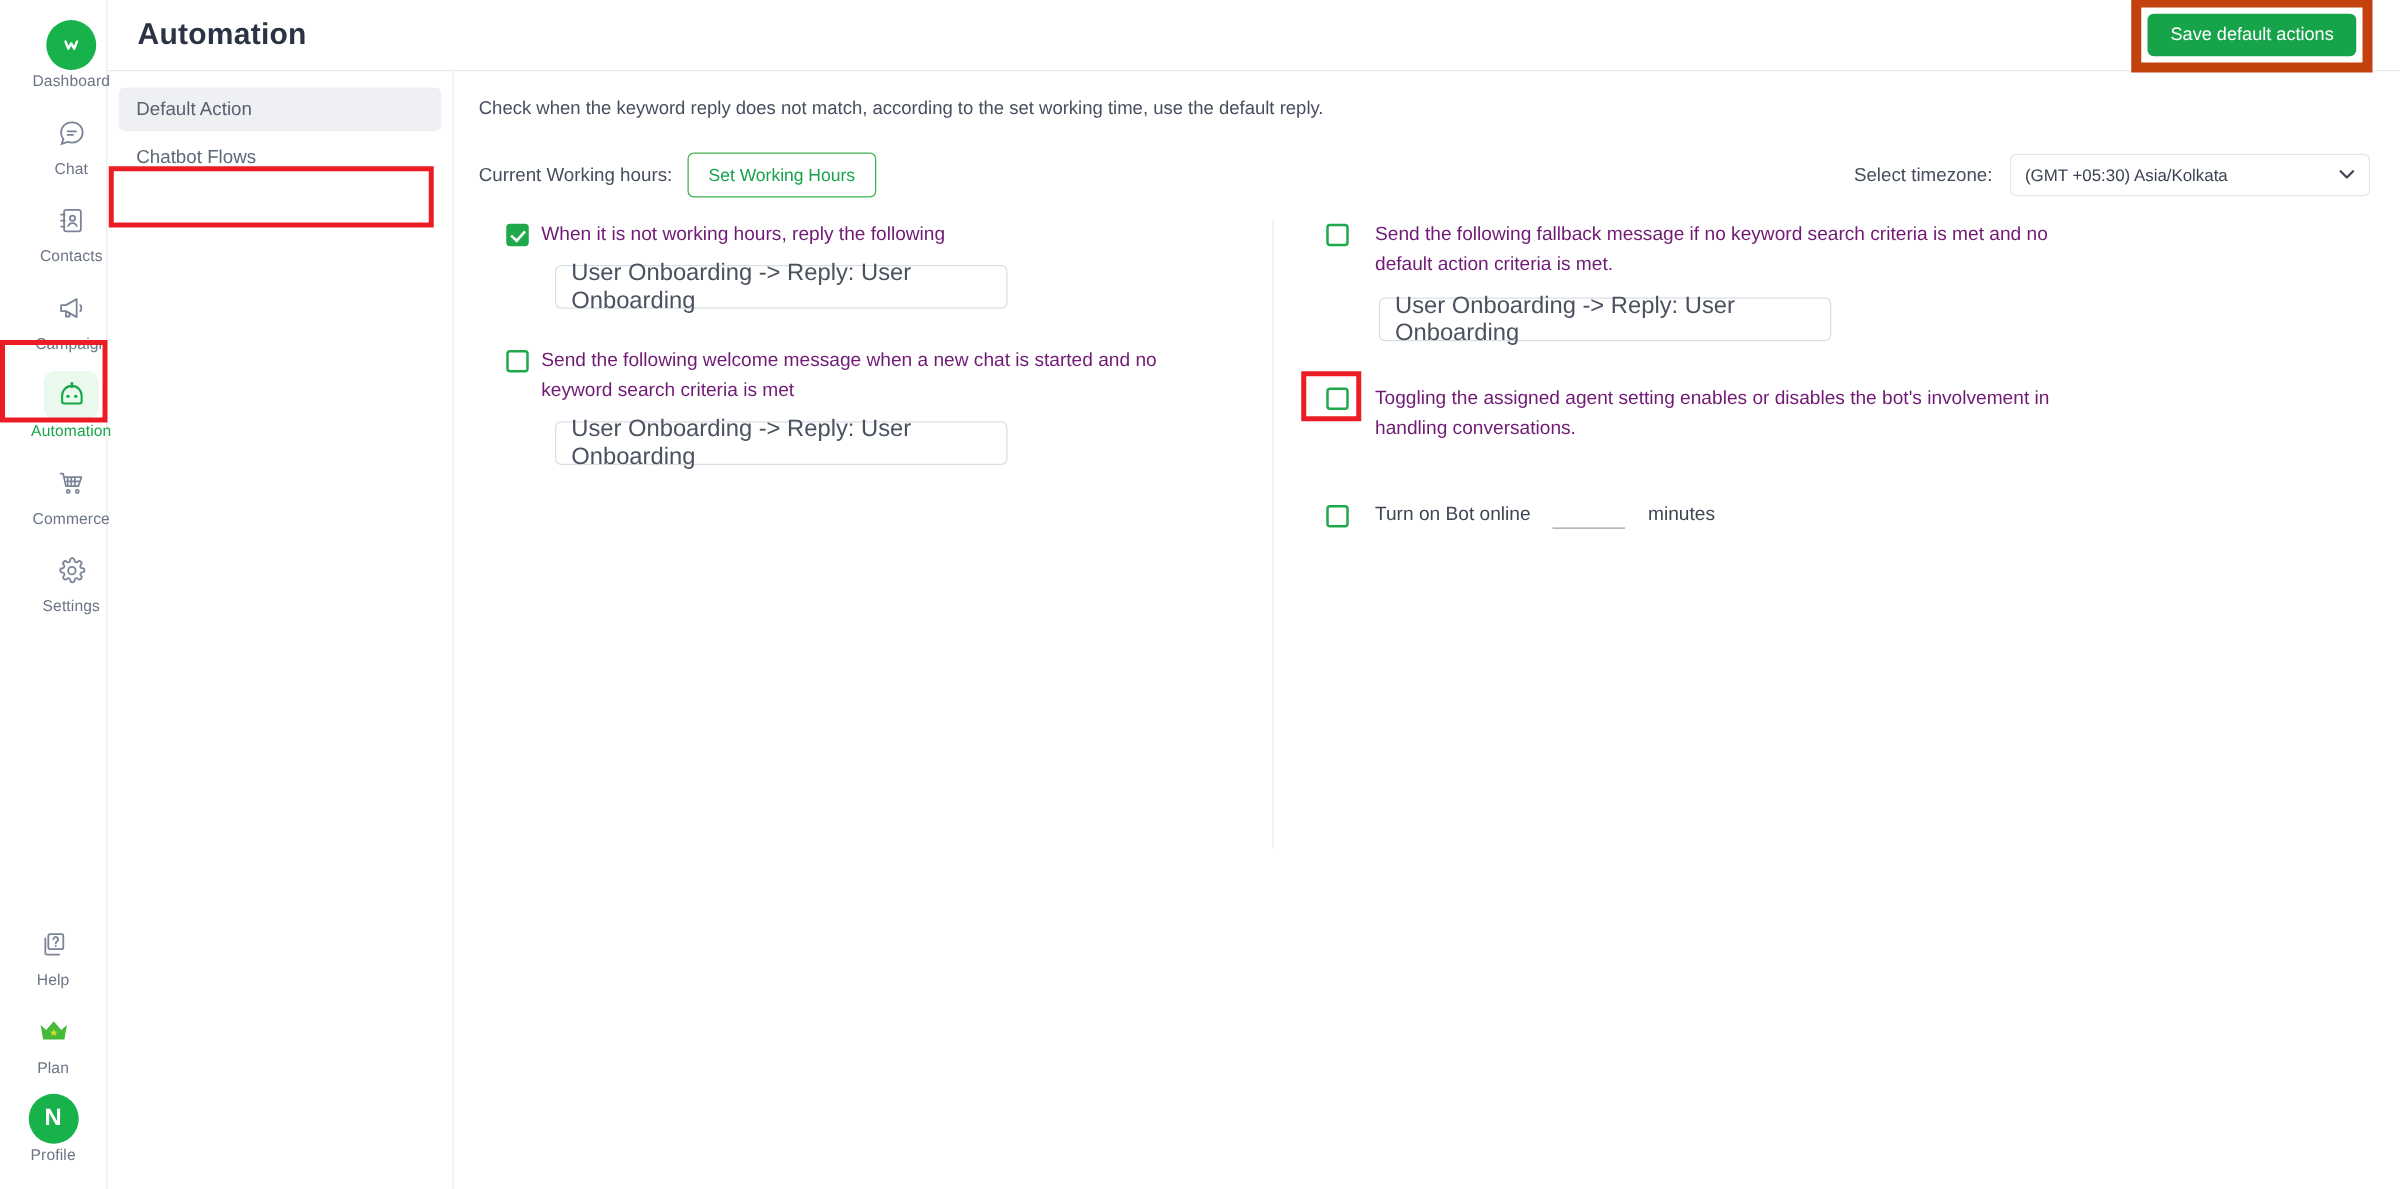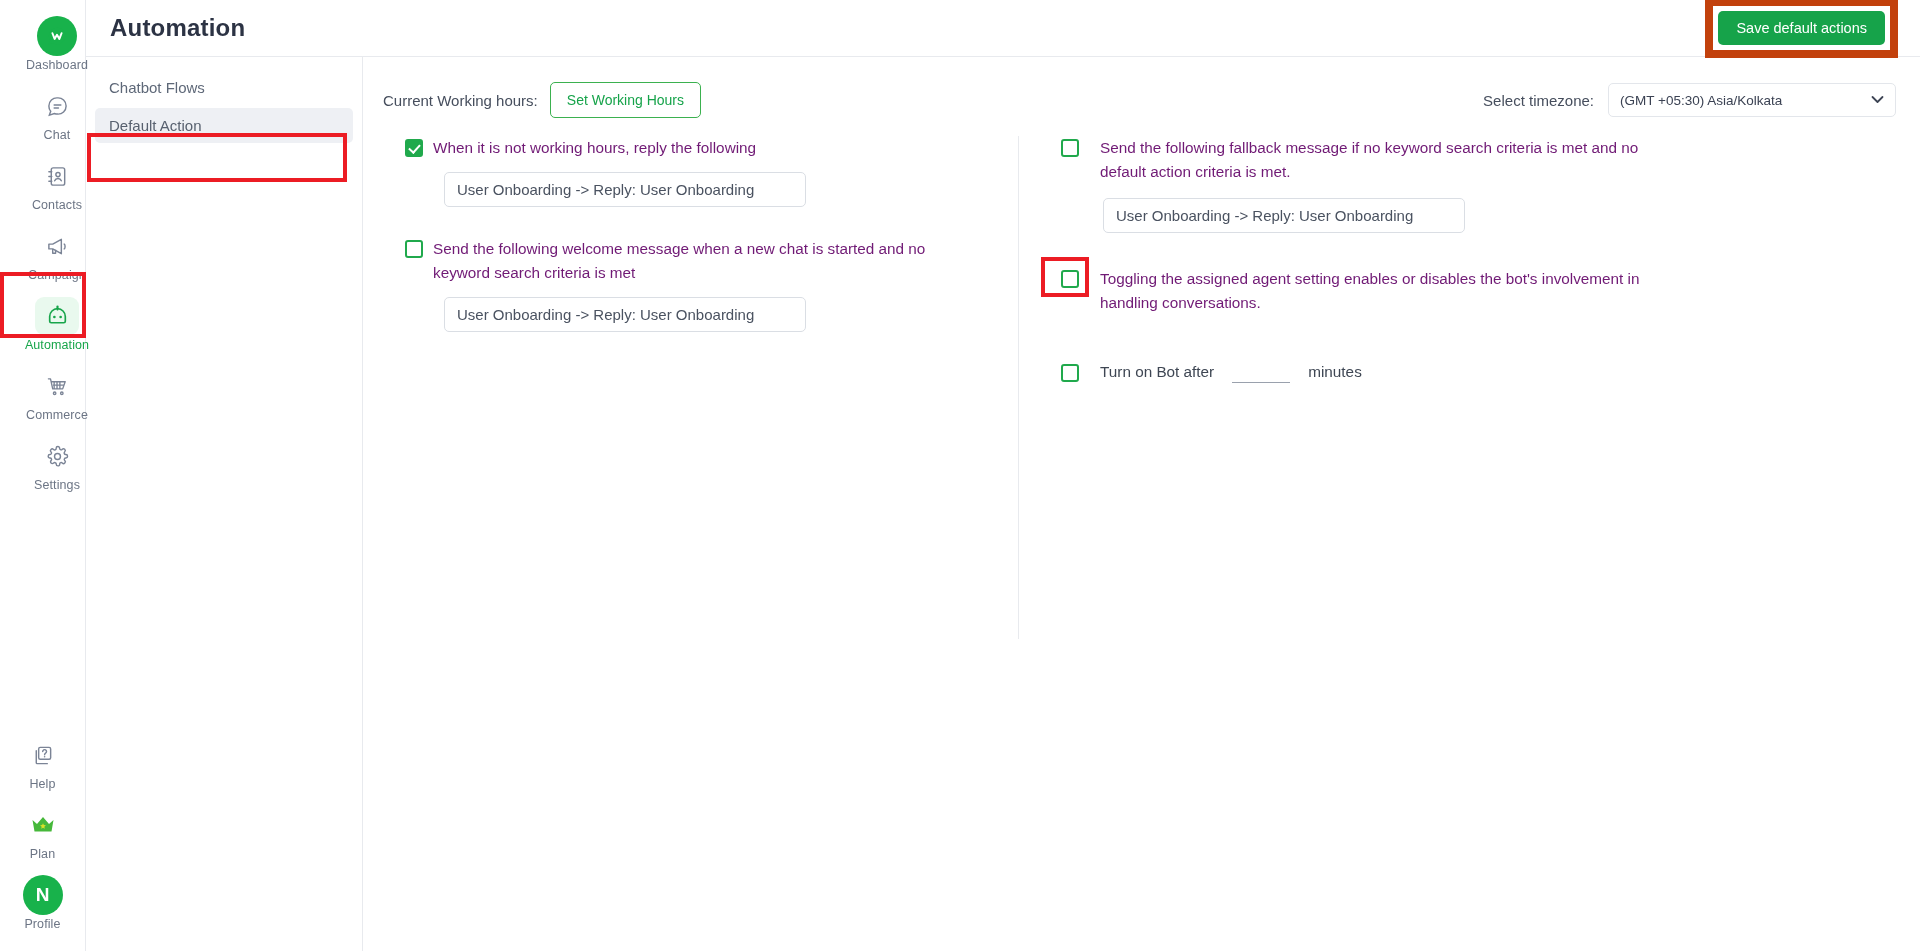--- a/index.html
+++ b/index.html
@@ -172,21 +172,21 @@
   .opt-text {
     font-size: 15.3px; color: #701a75; line-height: 24px;
     max-width: 540px;
   }
   .opt .field {
     margin-top: 12px; margin-left: 11px;
     width: 362px; height: 35px;
     border: 1px solid #dadee4; border-radius: 5px;
     background: #fff; display: flex; align-items: center;
     padding: 0 12px;
-    font-size: 15px; color: #4a5260;
+    font-size: 19px; color: #4a5260;
     cursor: pointer;
   }
 
   
   .col-right .opt { padding-left: 57px; margin-bottom: 34px; }
   .col-right .opt .cbx { left: 18px; }
   .col-right .opt-text { max-width: 570px; }
   .col-right .opt .field { width: 362px; margin-left: 3px; margin-top: 14px; }
 
   .opt-highlight {
@@ -332,31 +332,32 @@
     <div class="topbar">
       <div class="page-title">Automation</div>
       <div class="save-wrap">
         <button class="save-btn">Save default actions</button>
       </div>
     </div>
 
     <div class="body-row">
 
       <div class="subnav">
+        <div class="subnav-item active">
+          <span>Default Action</span>
+        </div>
         <div class="subnav-item">
           <span>Chatbot Flows</span>
         </div>
-        <div class="subnav-item active">
-          <span>Default Action</span>
-        </div>
         <div class="subnav-highlight"></div>
       </div>
 
       <div class="main">
 
+        <div class="intro">Check when the keyword reply does not match, according to the set working time, use the default reply.</div>
 
         <div class="hours-row">
           <span class="hours-label">Current Working hours:</span>
           <button class="hours-btn">Set Working Hours</button>
           <div class="tz-wrap">
             <span class="tz-label">Select timezone:</span>
             <div class="tz-select">
               <span class="tz-value">(GMT +05:30) Asia/Kolkata</span>
               <span class="tz-caret">
                 <svg width="13" height="9" viewBox="0 0 13 9" fill="none" stroke="#3d4454" stroke-width="1.8" stroke-linecap="round" stroke-linejoin="round">
@@ -398,21 +399,21 @@
 
             <div class="opt" style="margin-bottom:46px;">
               <span class="cbx"></span>
               <span class="opt-highlight"></span>
               <div class="opt-text">Toggling the assigned agent setting enables or disables the bot's involvement in handling conversations.</div>
             </div>
 
             <div class="opt">
               <span class="cbx"></span>
               <div class="inline-row">
-                <span class="lbl">Turn on Bot after</span>
+                <span class="lbl">Turn on Bot online</span>
                 <input class="min-input" type="text" value="" style="">
                 <span class="lbl">minutes</span>
               </div>
             </div>
 
           </div>
 
         </div>
       </div>
     </div>

